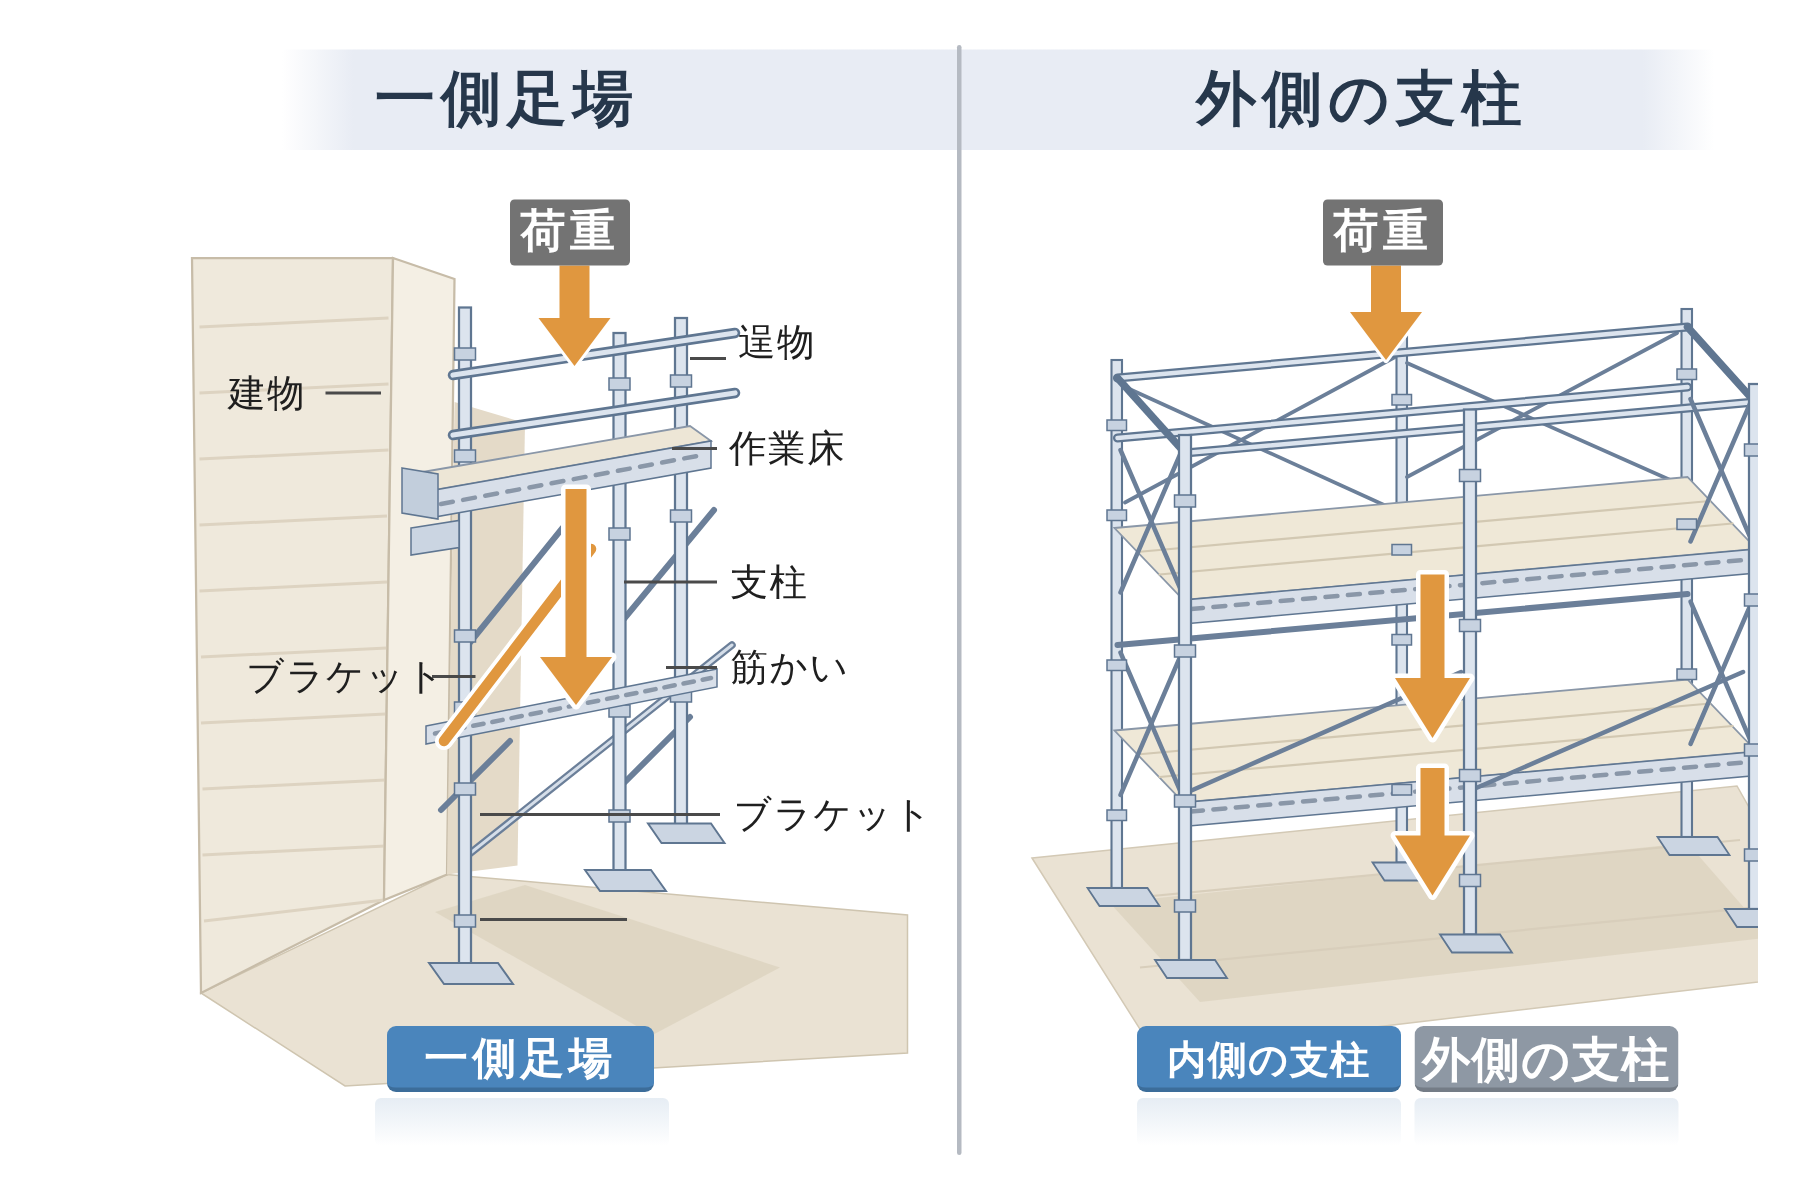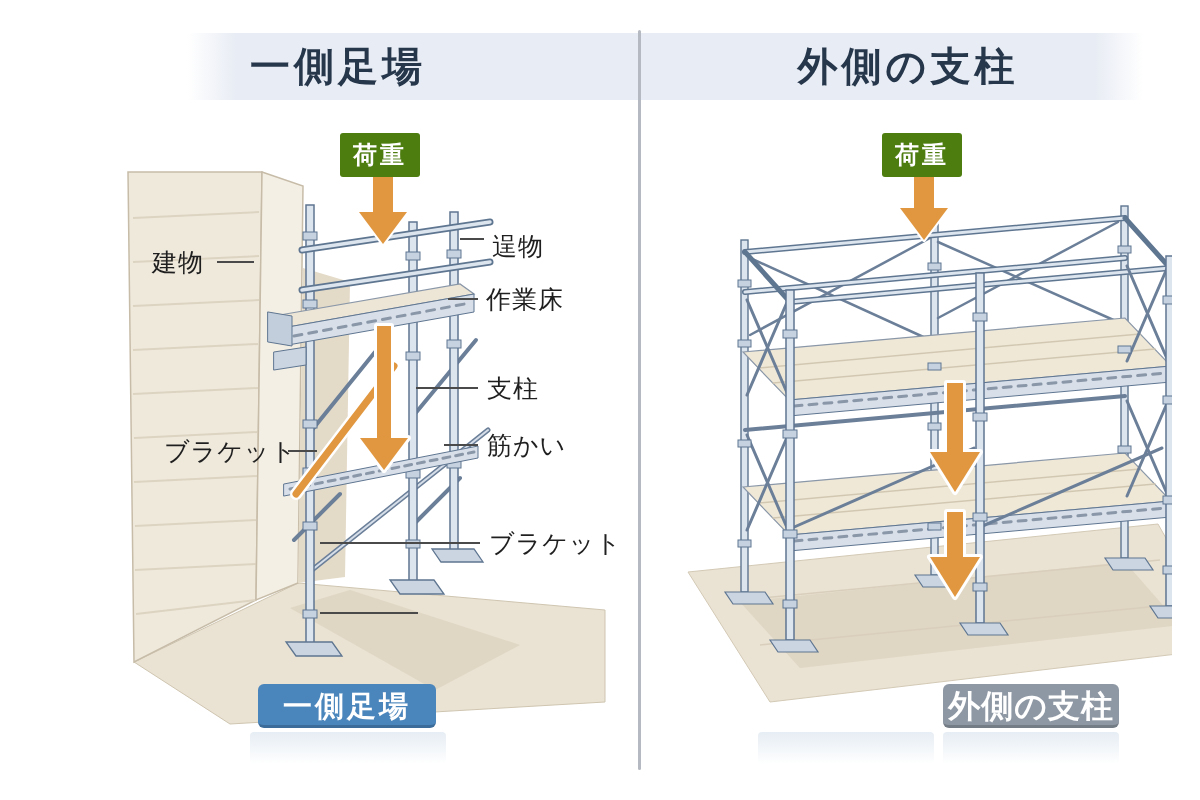--- a/index.html
+++ b/index.html
@@ -6,22 +6,22 @@
   body { background:#fff; font-family:"Liberation Sans", sans-serif; }
   .canvas { position:relative; width:1132px; height:800px; background:#ffffff; overflow:hidden;margin-left:40px; }
   .header-band { position:absolute; left:148px; top:33px; width:955px; height:67px;
     background:linear-gradient(90deg, rgba(232,236,244,0) 0%, #E8ECF4 5%, #E8ECF4 95%, rgba(232,236,244,0) 100%); }
   .divider { position:absolute; left:598px; top:30px; width:3px; height:740px; background:#B5BAC2; border-radius:2px; }
   .panel-title { position:absolute; top:33px; width:300px; height:67px; line-height:67px; text-align:center;
     font-size:40px; font-weight:700; color:#26374B; letter-spacing:4px; }
   #title-left { left:148px; }
   #title-right { left:718px; }
   svg { position:absolute; left:0; top:0; }
-  .loadbox { position:absolute; width:80px; height:44px; background:#4d7c0f; border-radius:3px;
-    color:#fff; font-size:24px; font-weight:700; text-align:center; line-height:44px; letter-spacing:3px; }
+  .loadbox { position:absolute; width:80px; height:44px; background:#737373; border-radius:3px;
+    color:#fff; font-size:30px; font-weight:700; text-align:center; line-height:44px; letter-spacing:3px; }
   .lbl { position:absolute; font-size:25px; font-weight:500; color:#1F1F1F; white-space:nowrap; transform:translateY(-50%); letter-spacing:1px; }
   .badge { position:absolute; height:44px; border-radius:6px; color:#fff; text-align:center; line-height:44px;
     font-weight:700; border-bottom:3px solid rgba(0,0,0,0.18); }
   .badge.blue { background:#4A85BC; }
   .badge.gray { background:#8E98A4; }
   .reflection { position:absolute; height:32px; border-radius:4px;
     background:linear-gradient(180deg, #E6EDF4 0%, rgba(230,237,244,0) 100%); }
 </style>
 </head>
 <body>
@@ -245,27 +245,28 @@
     </g>
     <g>
       <polygon points="907,512 923,512 923,557 940,557 915,597 890,557 907,557" fill="#E0973F" stroke="#FFFFFF" stroke-width="6" paint-order="stroke" stroke-linejoin="round"></polygon>
     </g>
   </svg>
 
   <div class="loadbox" style="left:300px; top:133px;">荷重</div>
   <div class="loadbox" style="left:842px; top:133px;">荷重</div>
 
   <div class="lbl" style="left:112px; top:262px;font-family:Liberation Serif, serif;">建物</div>
-  <div class="lbl" style="left:452px; top:246px;text-align:right;">逞物</div>
+  <div class="lbl" style="left:452px; top:228px;text-align:right;">逞物</div>
   <div class="lbl" style="left:446px; top:299px;">作業床</div>
   <div class="lbl" style="left:447px; top:388px;">支柱</div>
   <div class="lbl" style="left:447px; top:445px;">筋かい</div>
   <div class="lbl" style="left:124px; top:451px;">ブラケット</div>
   <div class="lbl" style="left:449px; top:543px;">ブラケット</div>
 
   <div class="badge blue" style="left:218px; top:684px; width:178px; font-size:29px; letter-spacing:3px;">一側足場</div>
   <div class="reflection" style="left:210px; top:732px; width:196px;"></div>
 
+  <div class="badge blue" style="left:718px; top:684px; width:176px; font-size:26px; letter-spacing:1px;">内側の支柱</div>
   <div class="badge gray" style="left:903px; top:684px; width:176px; font-size:32px; letter-spacing:1px;">外側の支柱</div>
   <div class="reflection" style="left:718px; top:732px; width:176px;"></div>
   <div class="reflection" style="left:903px; top:732px; width:176px;"></div>
 
 </div>
 
 </body></html>

